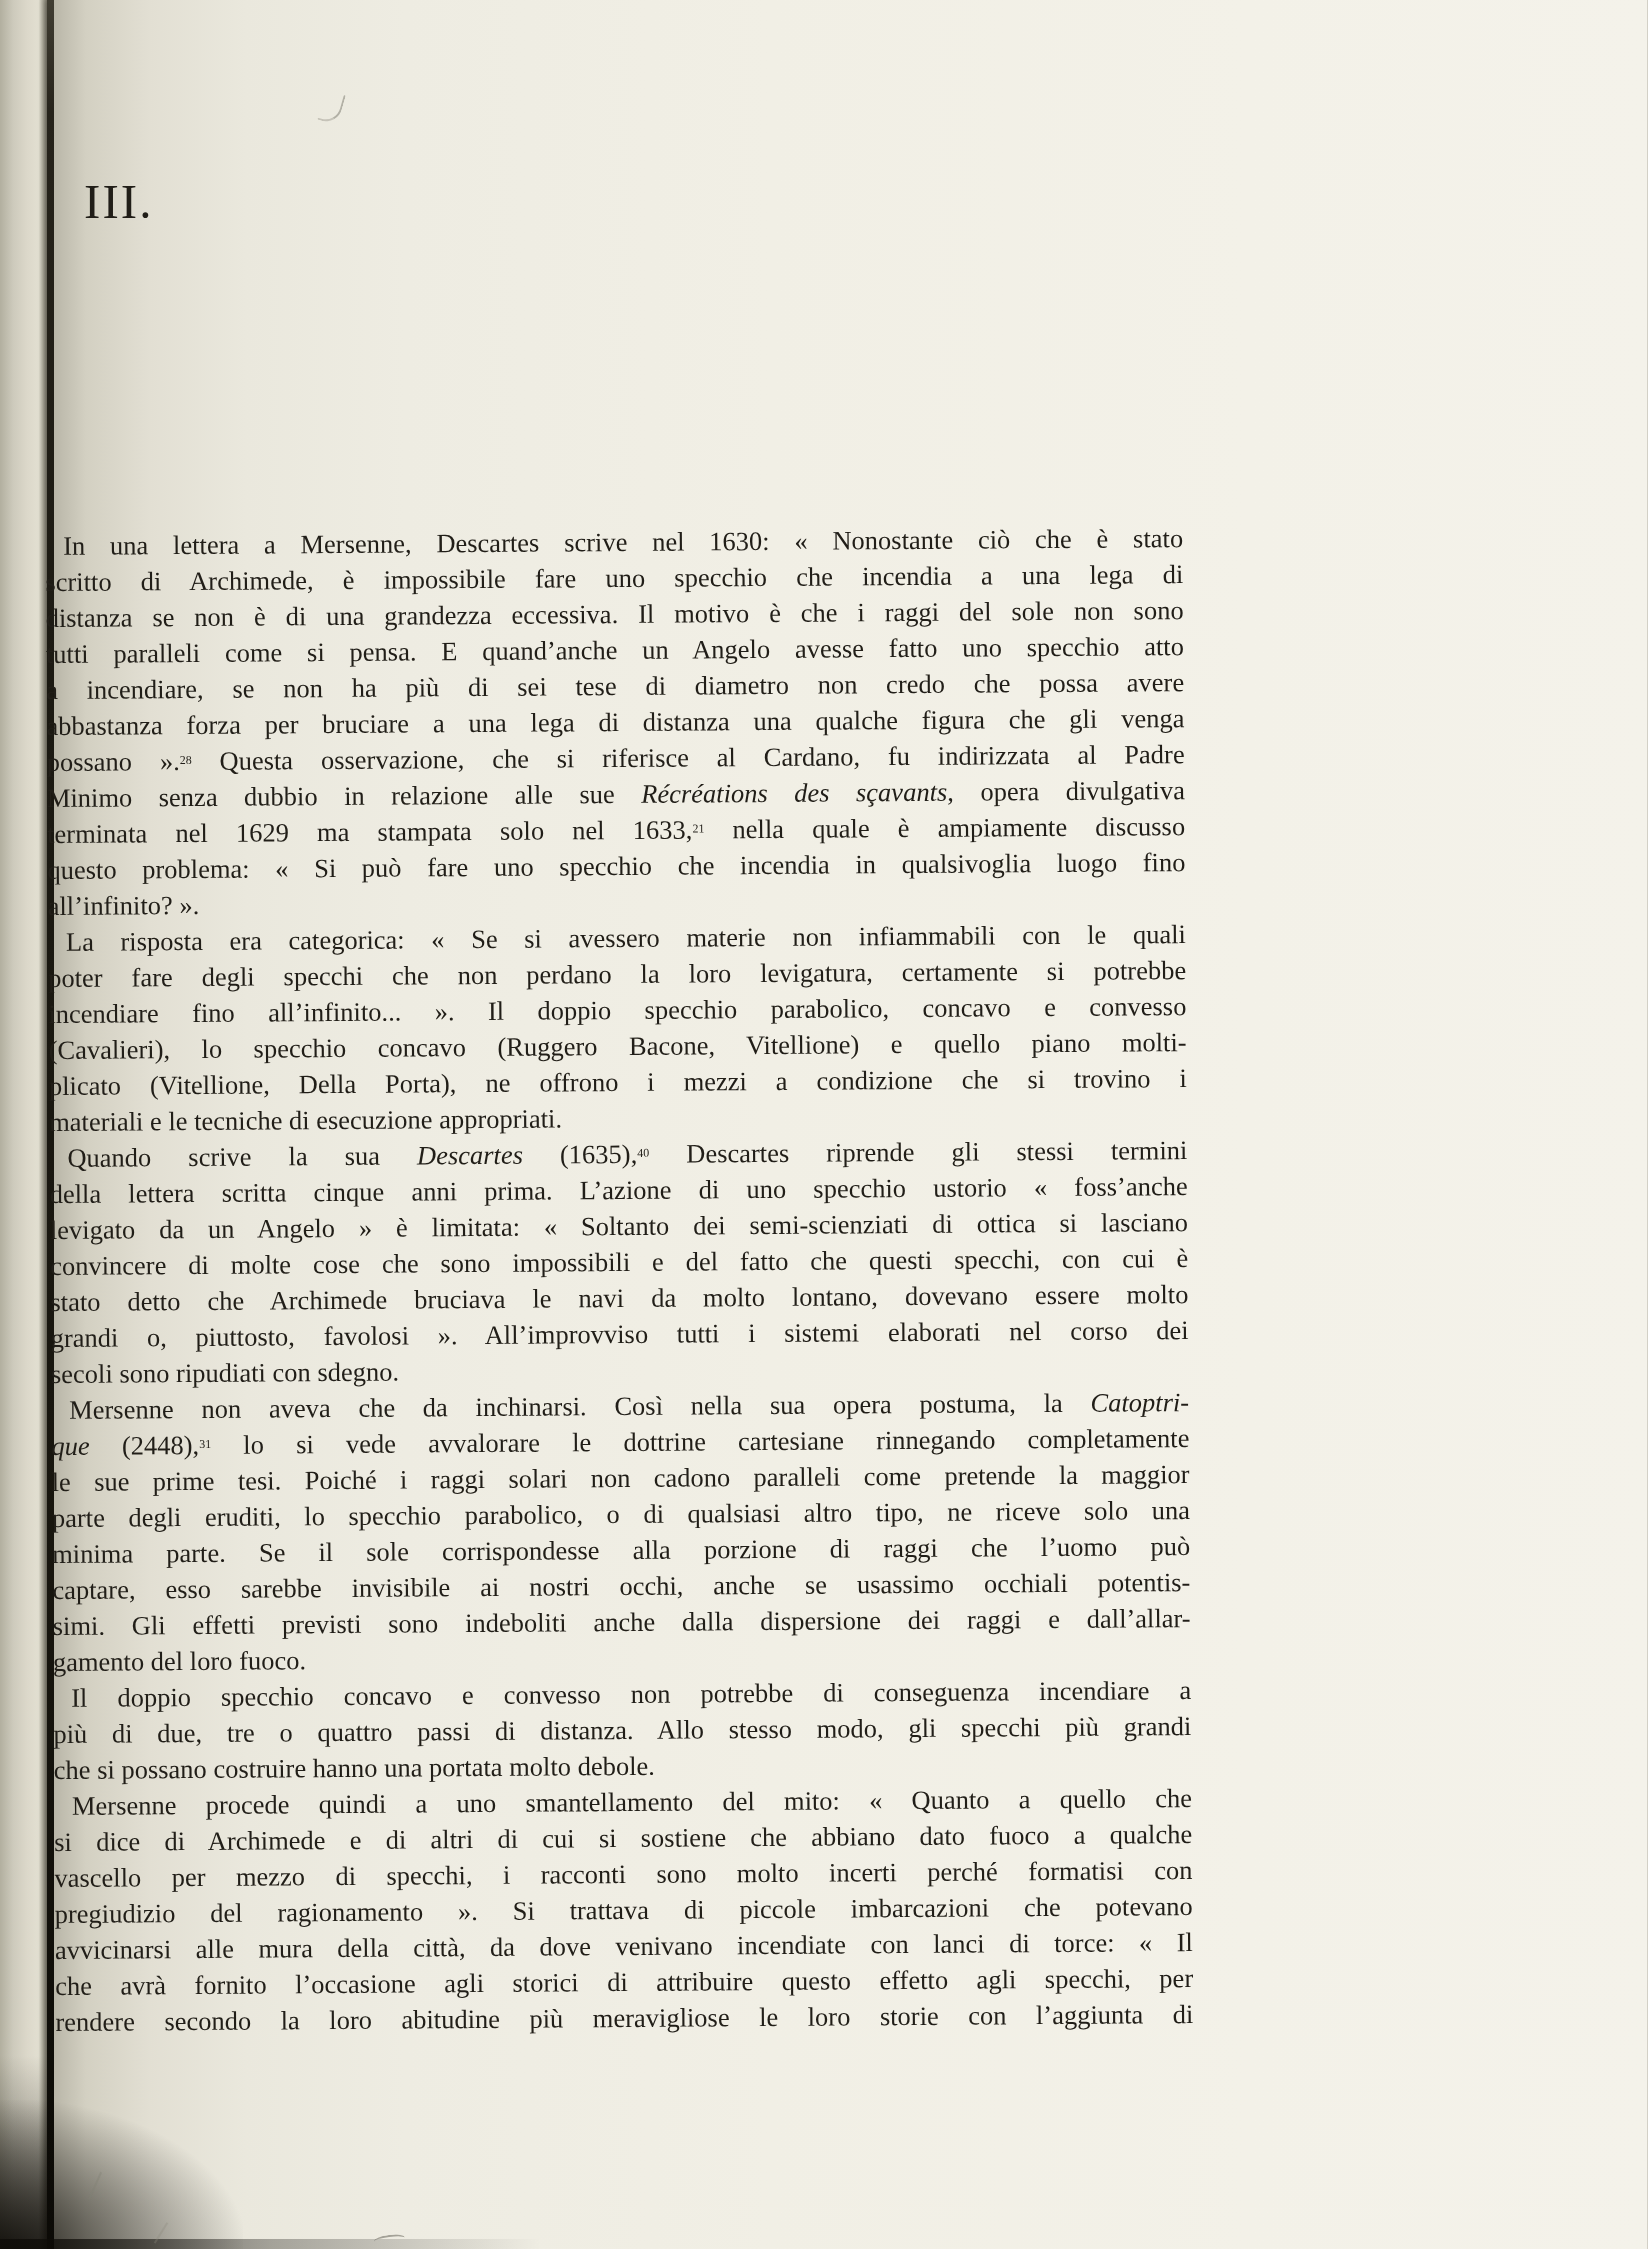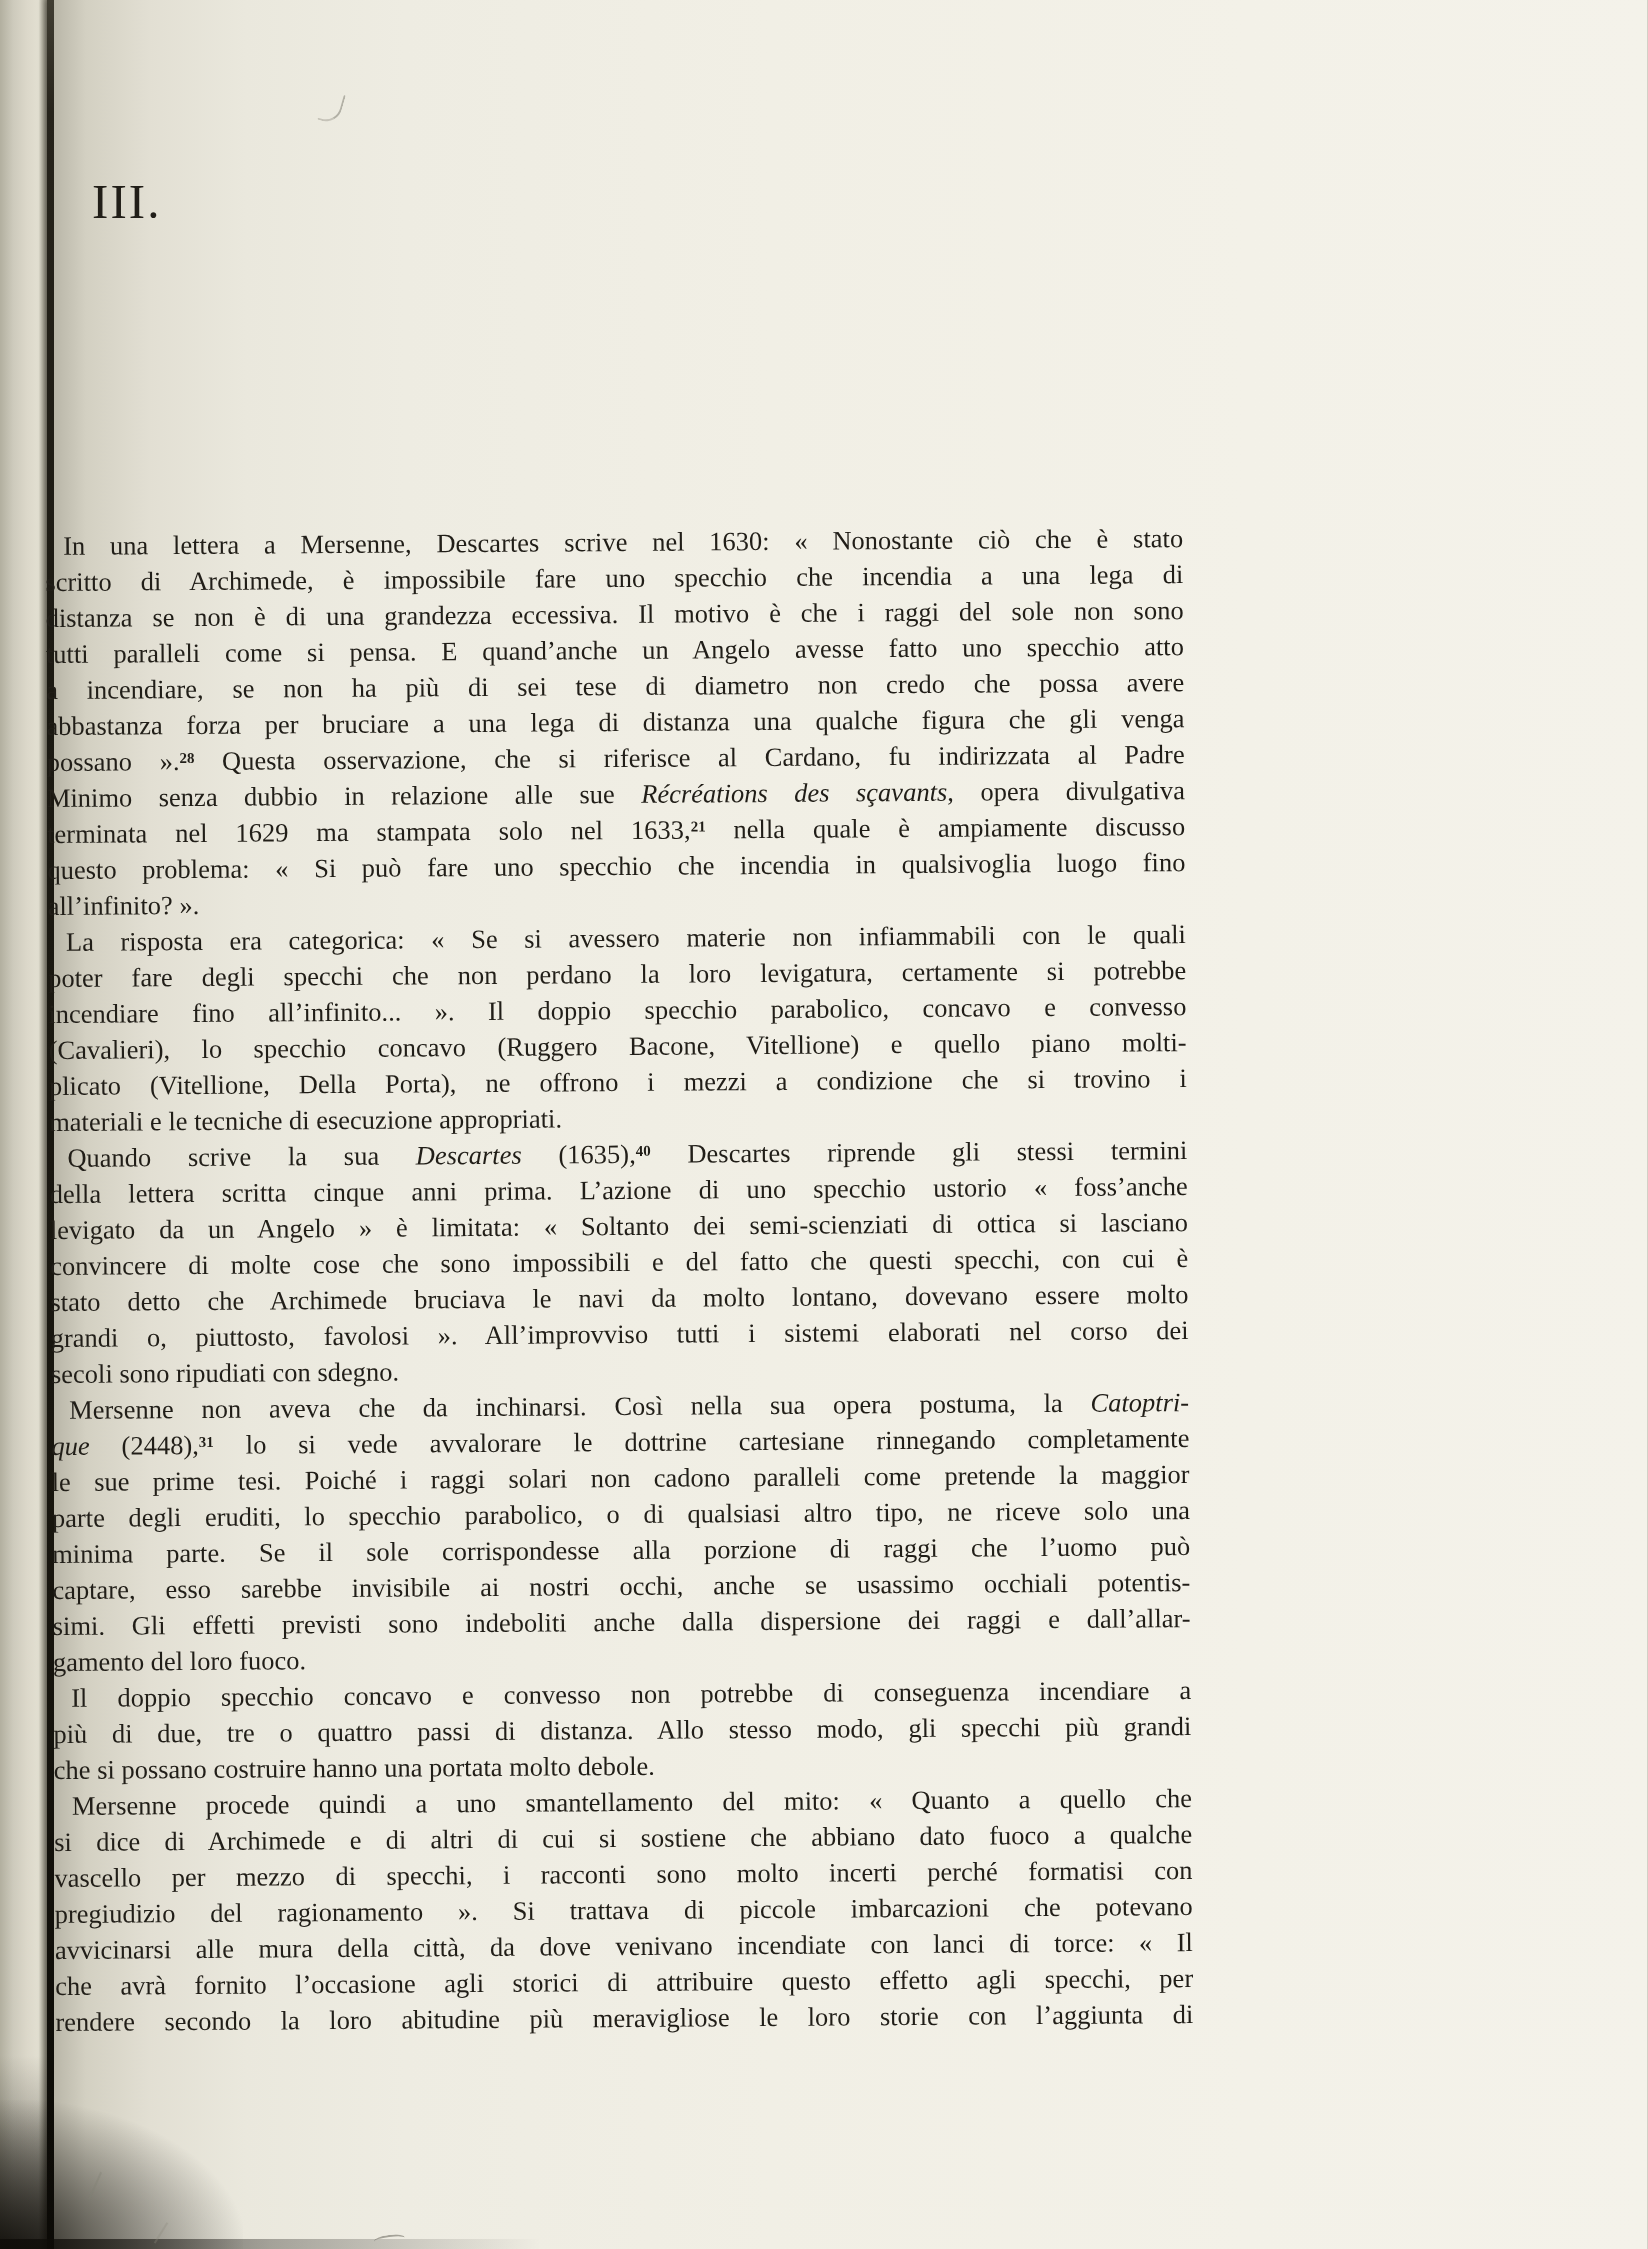--- a/index.html
+++ b/index.html
@@ -38,38 +38,37 @@
   #bottom-strip {
     left:0; bottom:0; width:601px; height:10.7px;
     background:linear-gradient(90deg, rgba(14,12,8,.85), rgba(14,12,8,.32) 45%, rgba(14,12,8,0) 90%);
   }
 
   
   #heading {
     left:84px; top:177px;
     font-size:49px; line-height:1; letter-spacing:2.1px;
     color:#211e18;
-    margin-left:8px;
   }
 
   
   #page-text {
     left:45px; top:528px; width:1138px;
     transform:rotate(-0.4deg); transform-origin:0 0;
     color:#211e18;
   }
   .paragraph { margin:0; }
   .para-line {
     height:36px; line-height:36px; overflow:hidden;
     font-size:26.5px; text-align:justify; white-space:normal;
   }
   .para-line.j::after { content:""; display:inline-block; width:100%; height:0; }
   .para-line.ind { text-indent:18px; }
   .para-line .i { font-style:italic; }
-  .para-line sup { font-size:15px; line-height:0; position:relative; top:-0.5em; vertical-align:baseline;font-weight:bold; }
+  .para-line sup { font-size:12px; line-height:0; position:relative; top:-0.5em; vertical-align:baseline; }
 
   
   .smudge { pointer-events:none; }
   #smudge-top {
     left:321px; top:92px; width:18.6px; height:29px;
     border-right:2.1px solid rgba(110,108,95,.45);
     border-bottom:2.1px solid rgba(110,108,95,.30);
     border-radius:0 0 17px 1.4px; transform:rotate(16deg);
   }
   #smudge-bl1 { left:94px; top:2171px; width:2.1px; height:30px; background:rgba(130,128,115,.38); transform:rotate(24deg); }

